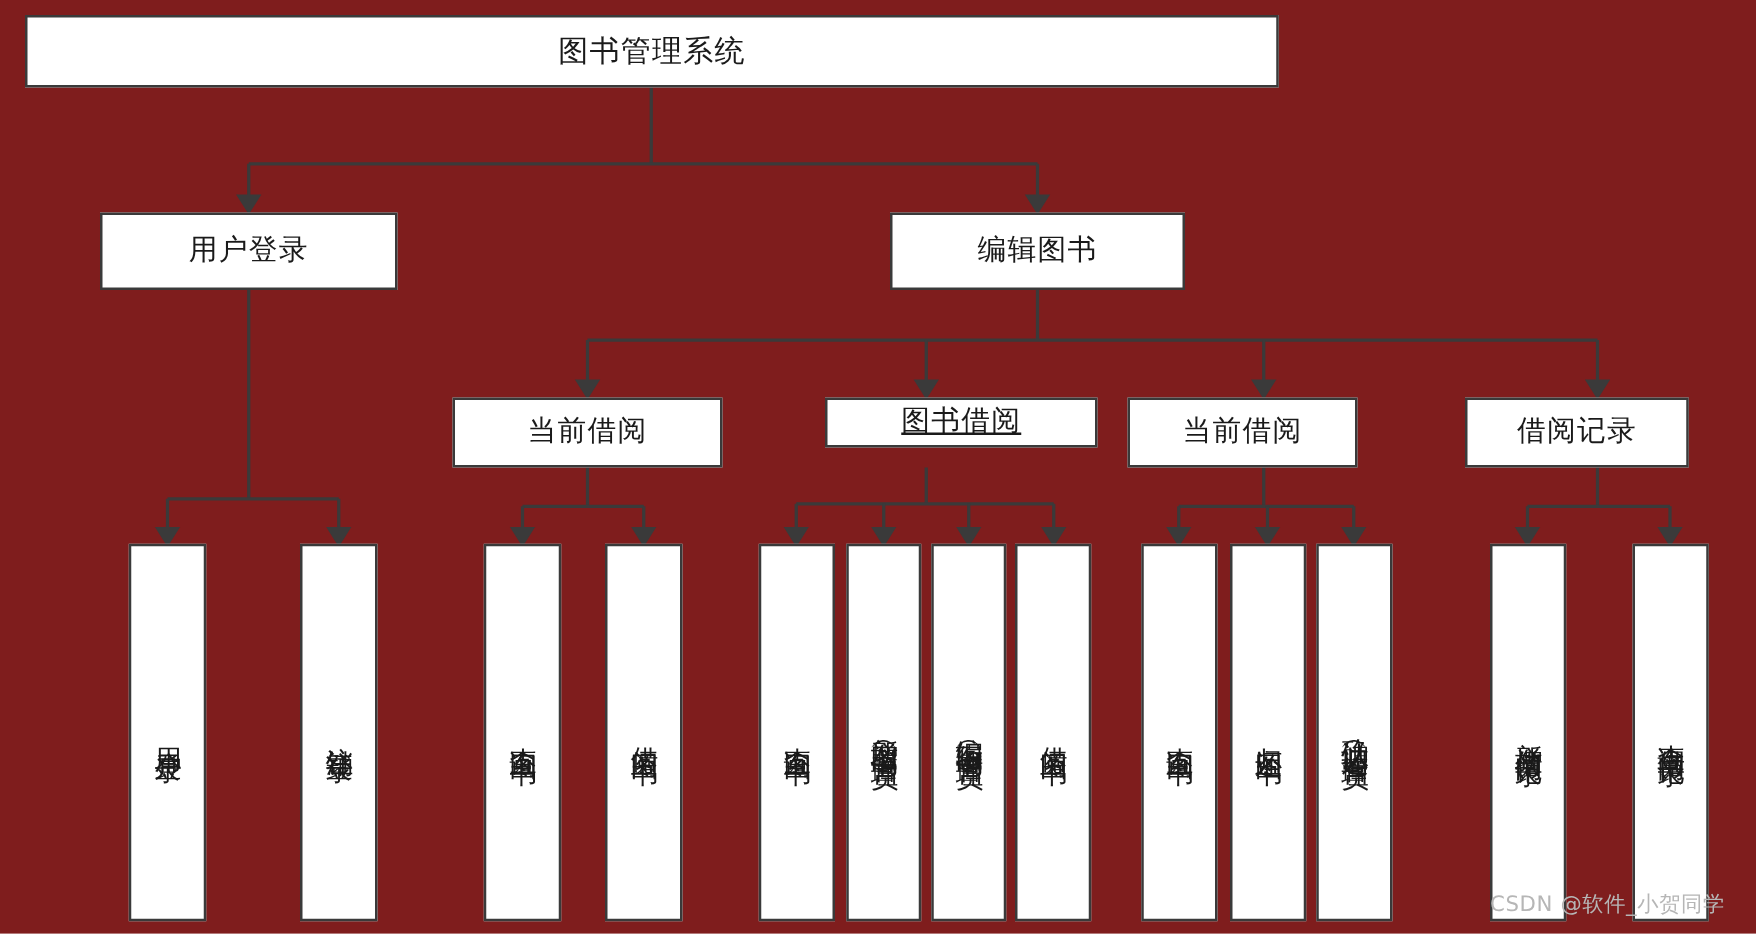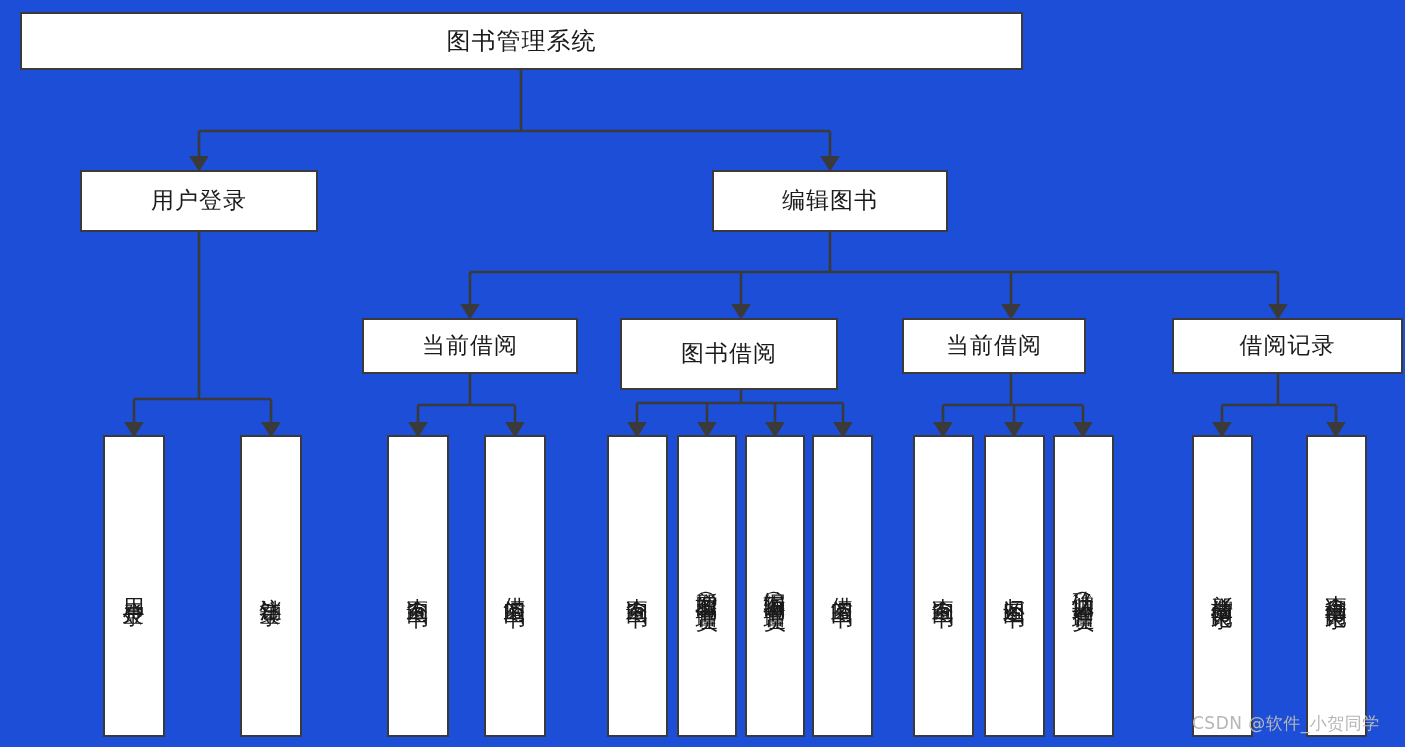--- a/index.html
+++ b/index.html
@@ -8,21 +8,21 @@
     padding: 0;
     background: #ffffff;
   }
   body {
     font-family: "DejaVu Sans", "Liberation Sans", sans-serif;
   }
   #diagram-root {
     position: relative;
     width: 1405px;
     height: 747px;
-    background: #1d4ed8;
+    background: #7f1d1d;
     overflow: hidden;
   }
   #edges-layer {
     position: absolute;
     left: 0;
     top: 0;
     width: 1405px;
     height: 747px;
     pointer-events: none;
   }
@@ -124,23 +124,23 @@
       <path d="M1336,405 L1336,428" marker-end="url(#arrowhead)"></path>
     </g>
   </svg>
 
   <div class="node node-h node-root" style="left: 20px; top: 12px; width: 1003px; height: 58px;">图书管理系统</div>
 
   <div class="node node-h" style="left: 80px; top: 170px; width: 238px; height: 62px;">用户登录</div>
   <div class="node node-h" style="left: 712px; top: 170px; width: 236px; height: 62px;">编辑图书</div>
 
   <div class="node node-h" style="left: 362px; top: 318px; width: 216px; height: 56px;">当前借阅</div>
-  <div class="node node-h" style="left: 620px; top: 318px; width: 218px; height: 72px;">图书借阅</div>
+  <div class="node node-h" style="left: 660px; top: 318px; width: 218px; height: 40px; text-decoration: underline;">图书借阅</div>
   <div class="node node-h" style="left: 902px; top: 318px; width: 184px; height: 56px;">当前借阅</div>
-  <div class="node node-h" style="left: 1172px; top: 318px; width: 231px; height: 56px;">借阅记录</div>
+  <div class="node node-h" style="left: 1172px; top: 318px; width: 179px; height: 56px;">借阅记录</div>
 
   <div class="node node-leaf" style="left: 103px; top: 435px; width: 62px; height: 302px;">
       <span class="leaf-text">用户登录</span>
     </div>
   <div class="node node-leaf" style="left: 240px; top: 435px; width: 62px; height: 302px;">
       <span class="leaf-text">注销登录</span>
     </div>
   <div class="node node-leaf" style="left: 387px; top: 435px; width: 62px; height: 302px;">
       <span class="leaf-text">查询图书</span>
     </div>

